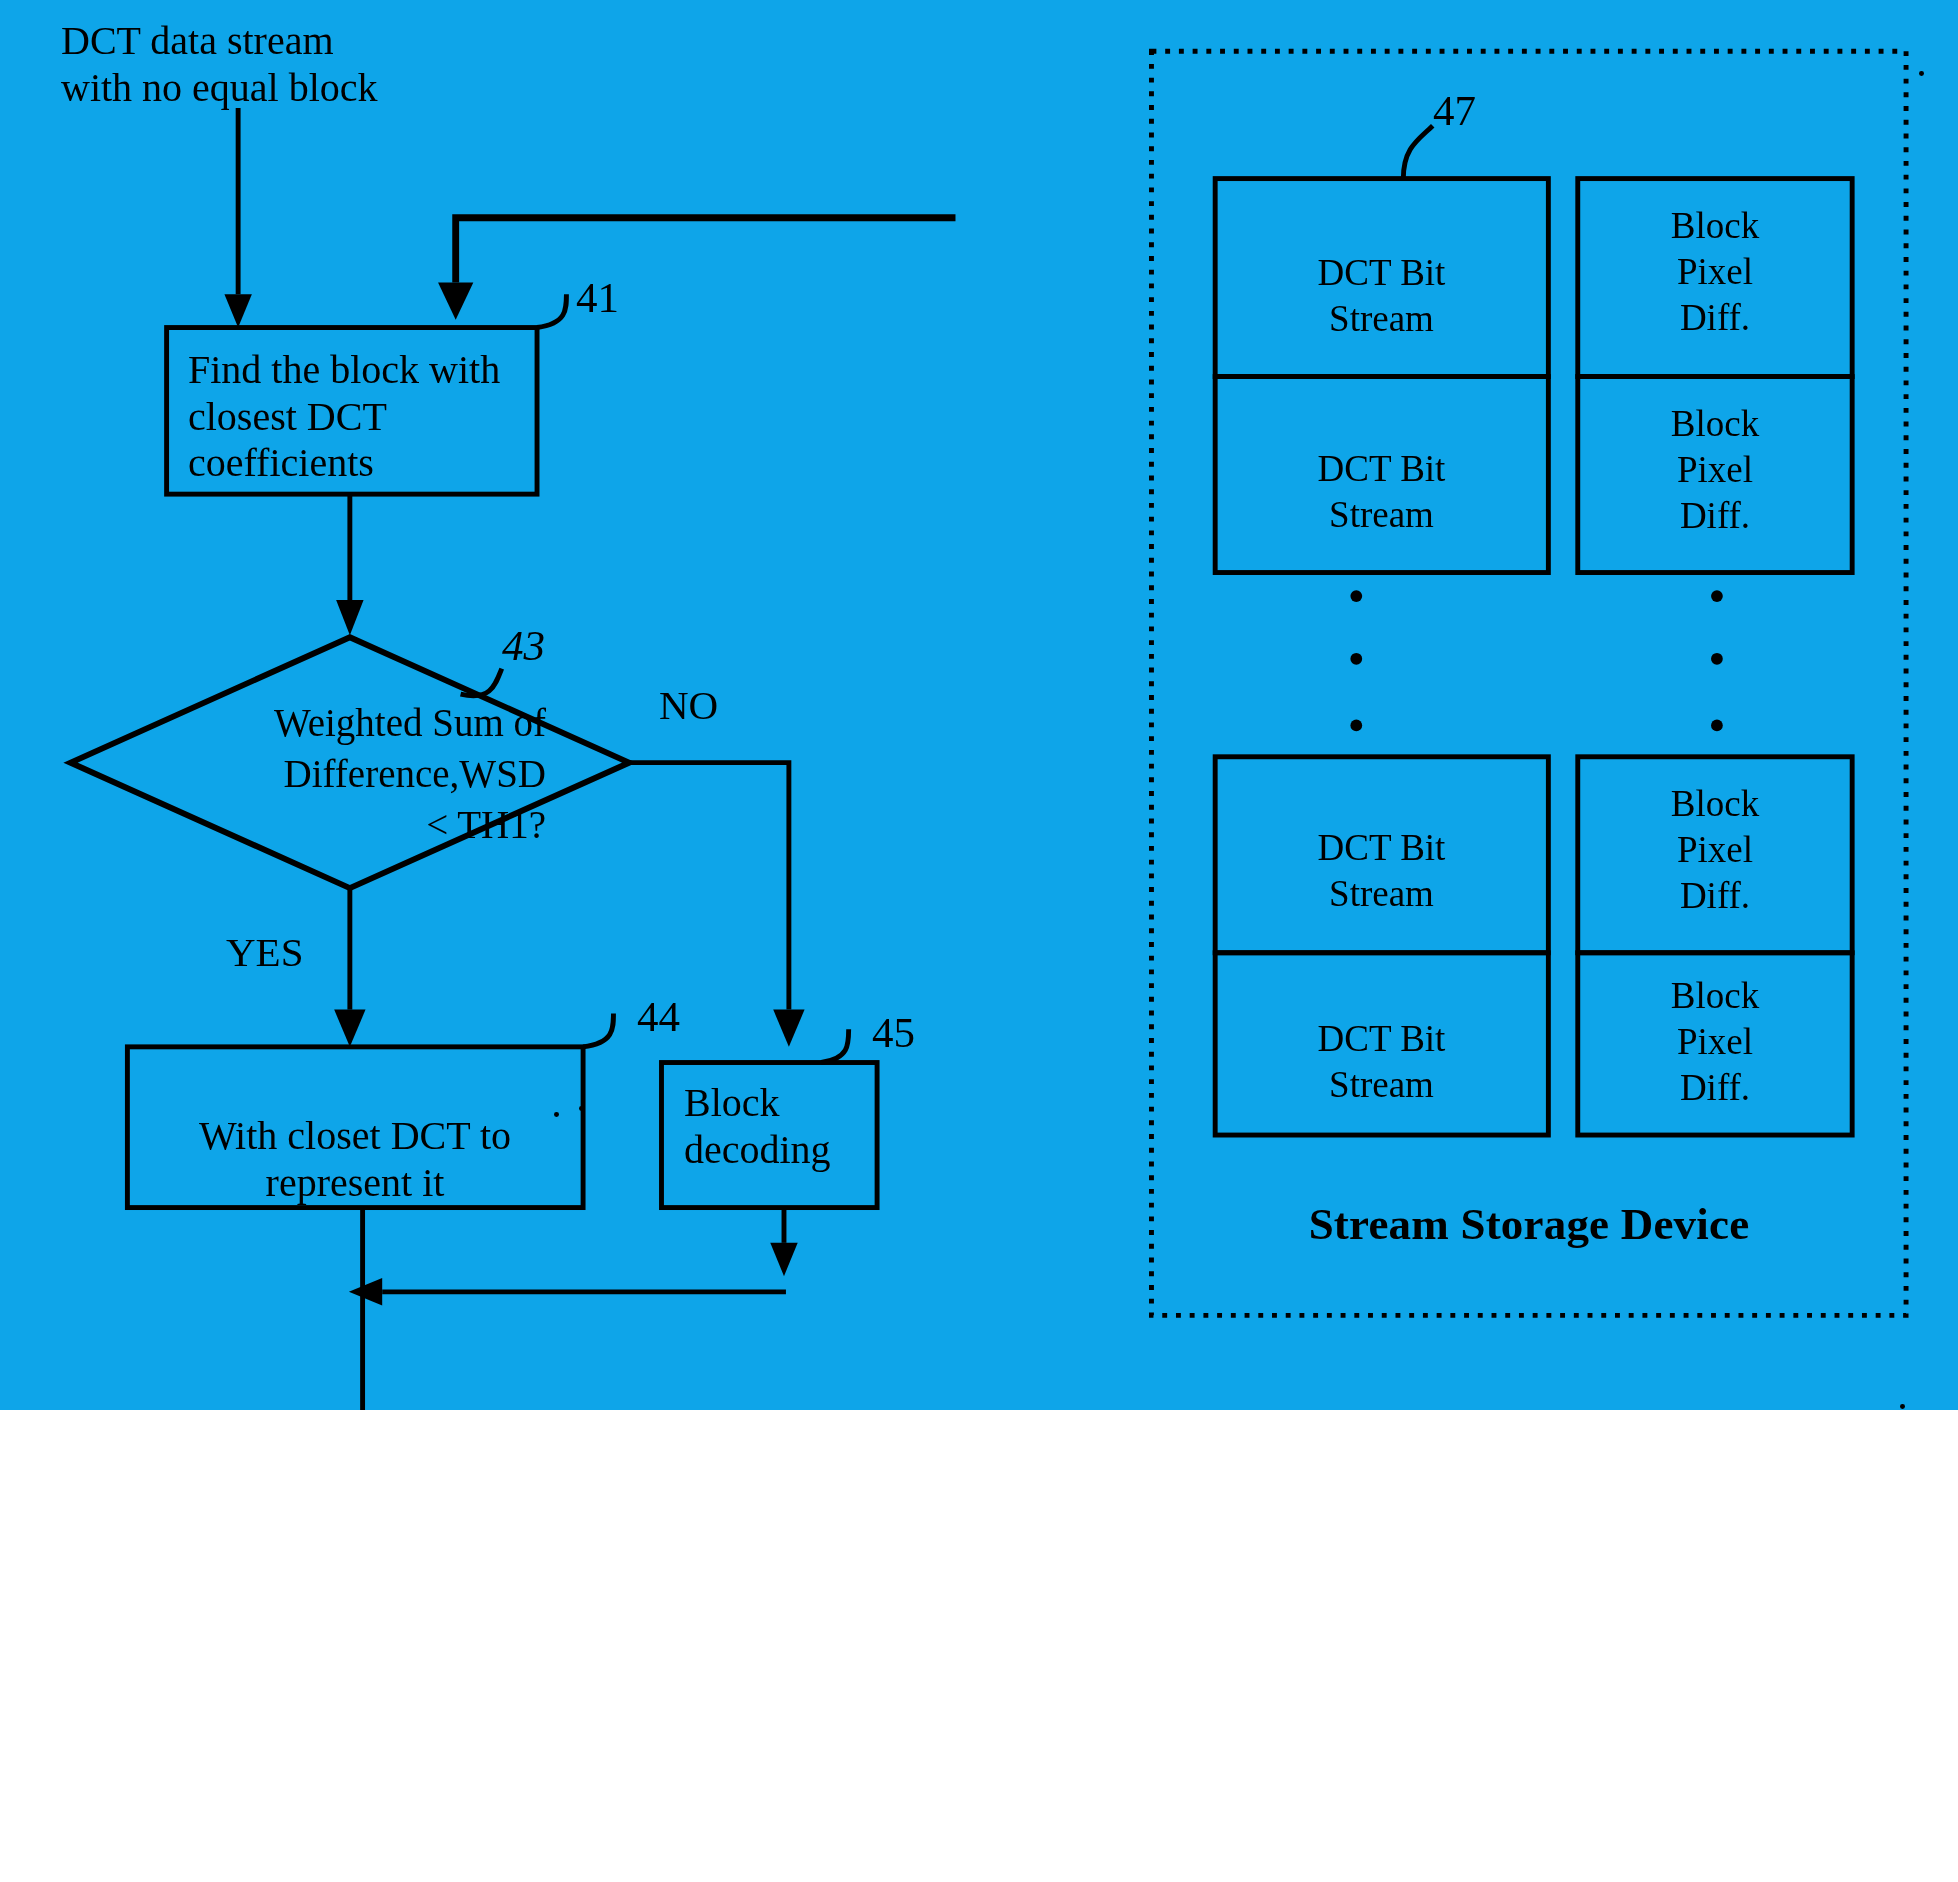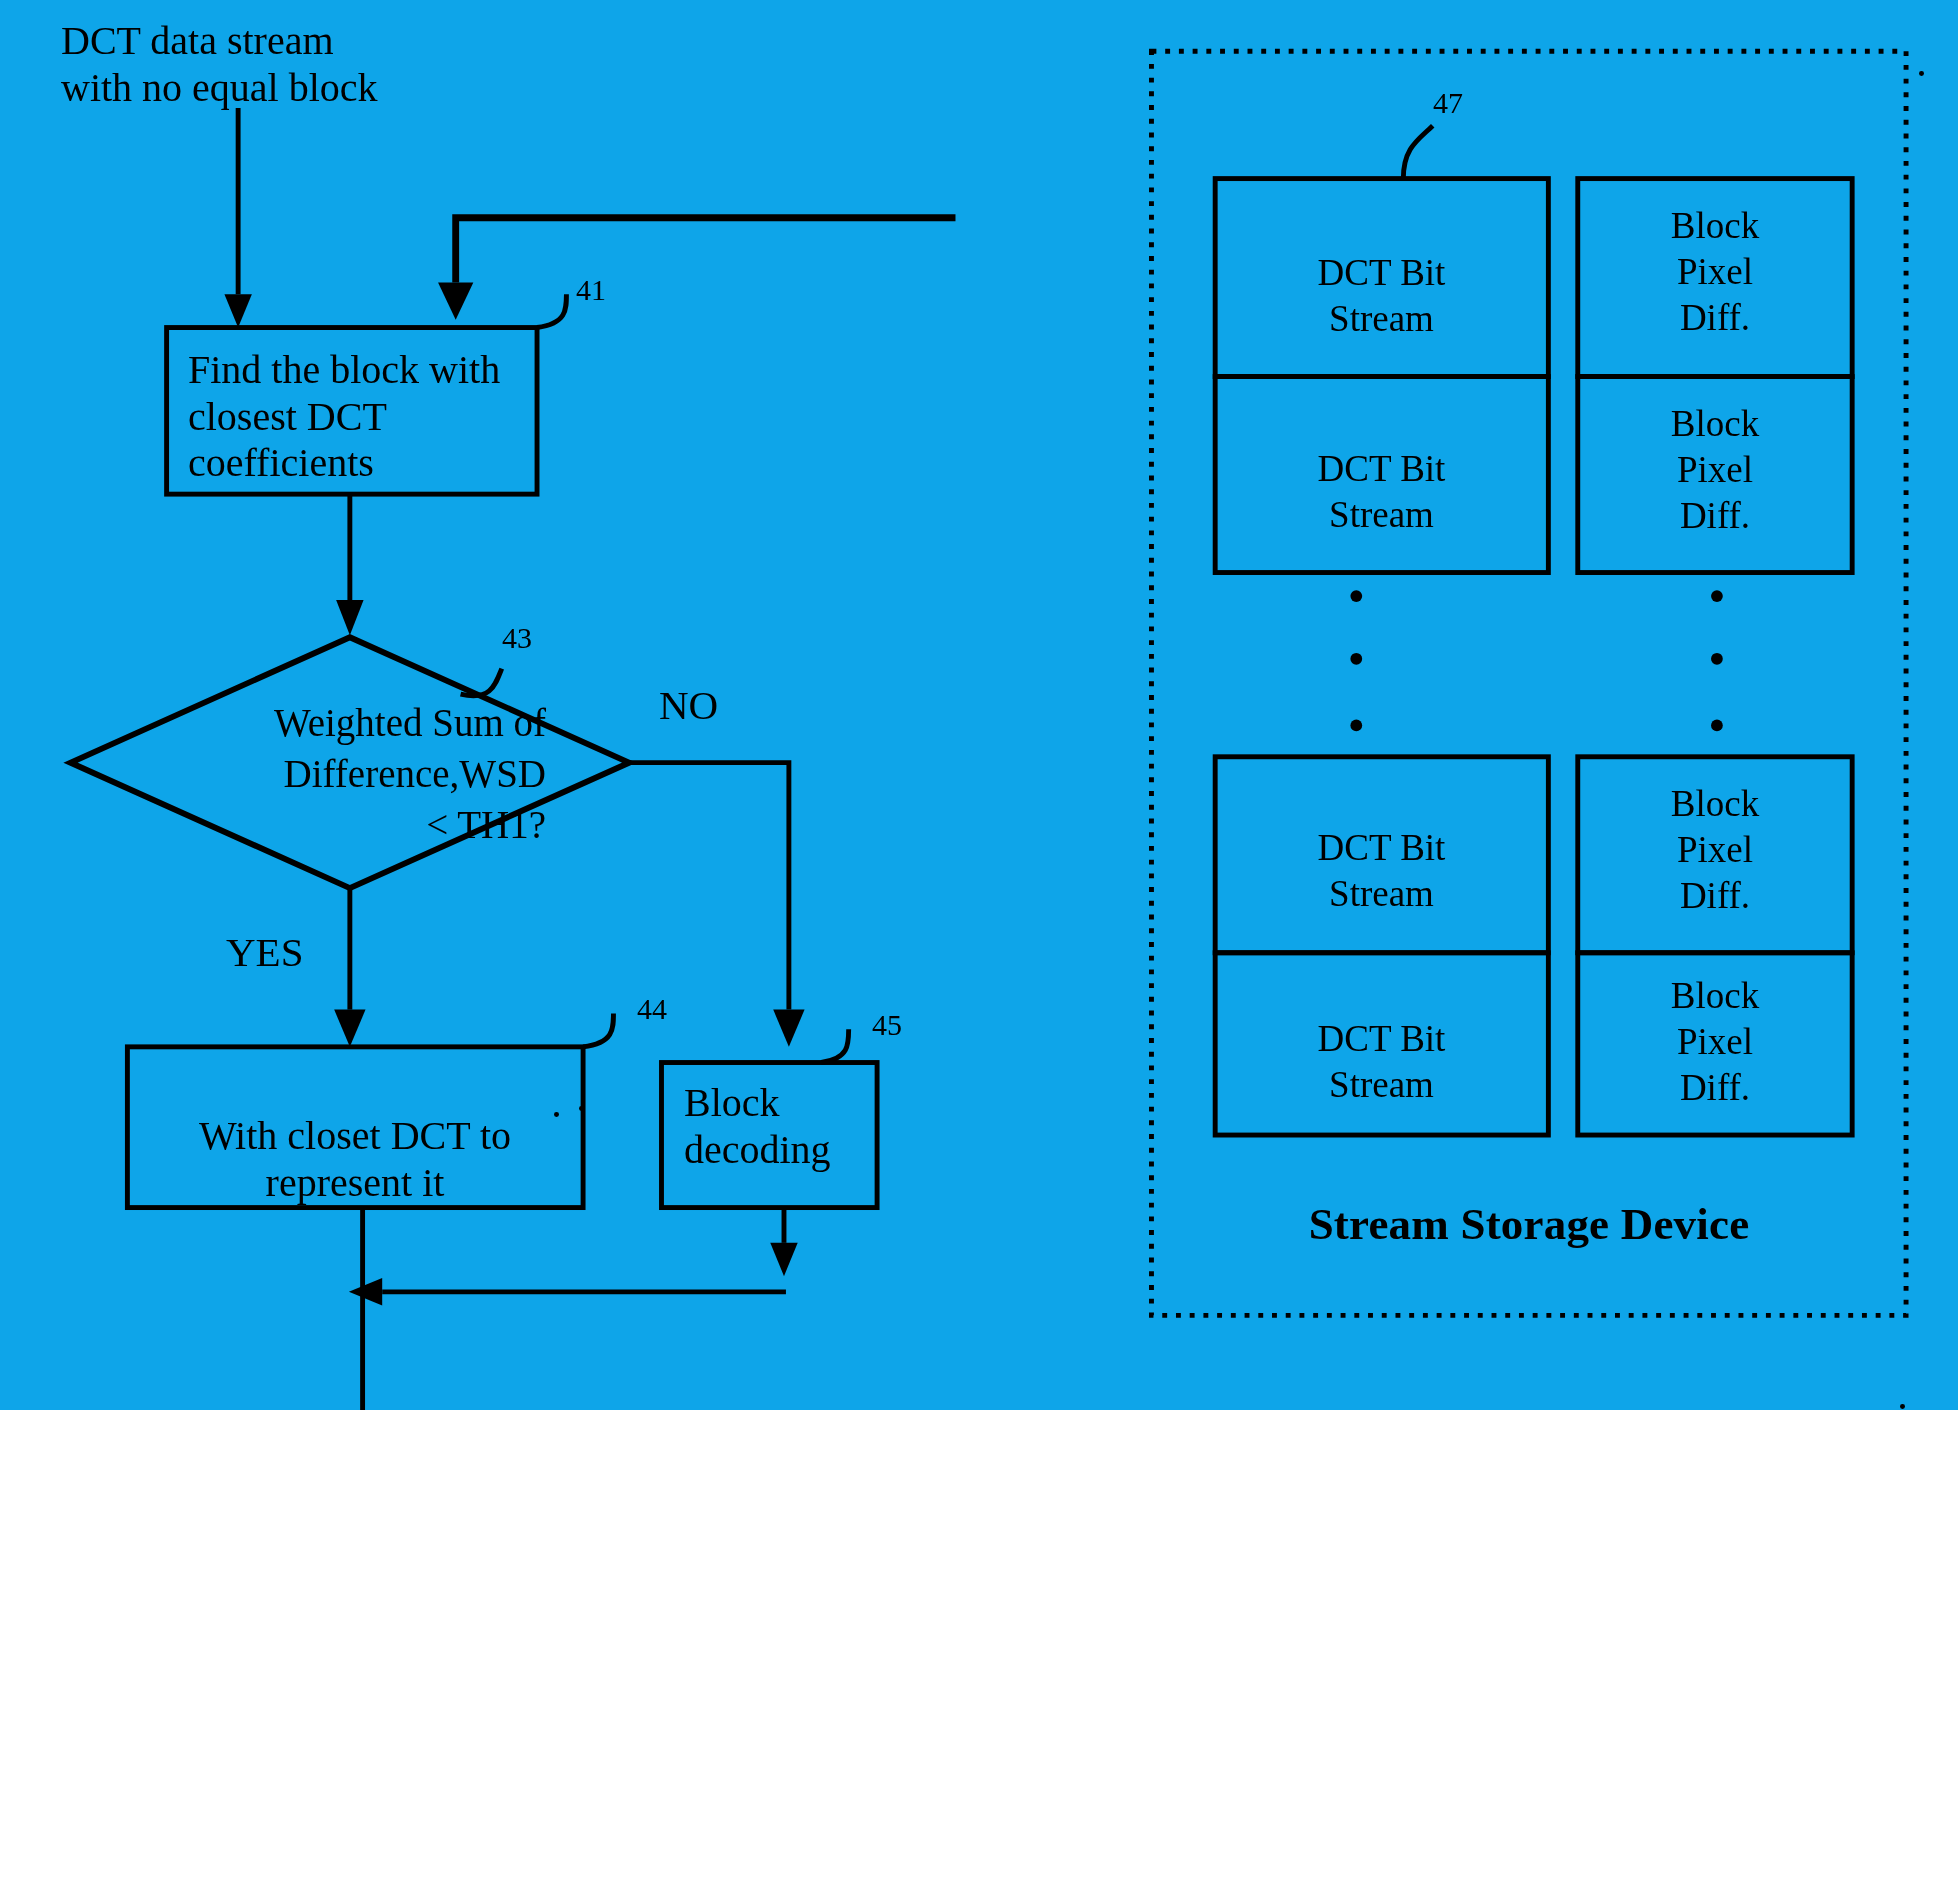--- a/index.html
+++ b/index.html
@@ -46,21 +46,21 @@
     text-align: center;
   }
   
   .diamondtext {
     font-size: 39px;
     text-align: right;
     line-height: 1.3;
   }
   
   .refnum {
-    font-size: 30px;
+    font-size: 43px;
     text-align: left;
   }
   
   .branch {
     font-size: 41px;
     text-align: left;
   }
   
   .celltext {
     font-size: 37px;
@@ -190,21 +190,21 @@
   <div class="lbl caption" style="left:61px; top:63px;">with no equal block</div>
 
   <div class="lbl boxtext" style="left:188px; top:345px;">Find the block with</div>
   <div class="lbl boxtext" style="left:188px; top:392px;">closest DCT</div>
   <div class="lbl boxtext" style="left:188px; top:438px;">coefficients</div>
   <div class="lbl refnum" style="left:576px; top:271px;">41</div>
 
   <div class="lbl diamondtext" style="left:154px; top:698px; width:392px;">Weighted Sum of</div>
   <div class="lbl diamondtext" style="left:154px; top:749px; width:392px;">Difference,WSD</div>
   <div class="lbl diamondtext" style="left:154px; top:800px; width:392px;">&lt; TH1?</div>
-  <div class="lbl refnum" style="left:502px; top:619px;">43</div>
+  <div class="lbl refnum" style="left:502px; top:619px;font-style:italic;">43</div>
 
   <div class="lbl branch" style="left:659px; top:680px;">NO</div>
   <div class="lbl branch" style="left:226px; top:927px;">YES</div>
 
   <div class="lbl boxtext-c" style="left:127px; top:1111px; width:456px;">With closet DCT to</div>
   <div class="lbl boxtext-c" style="left:127px; top:1158px; width:456px;">represent it</div>
   <div class="lbl refnum" style="left:637px; top:990px;">44</div>
 
   <div class="lbl boxtext" style="left:684px; top:1078px;">Block</div>
   <div class="lbl boxtext" style="left:684px; top:1125px;">decoding</div>

